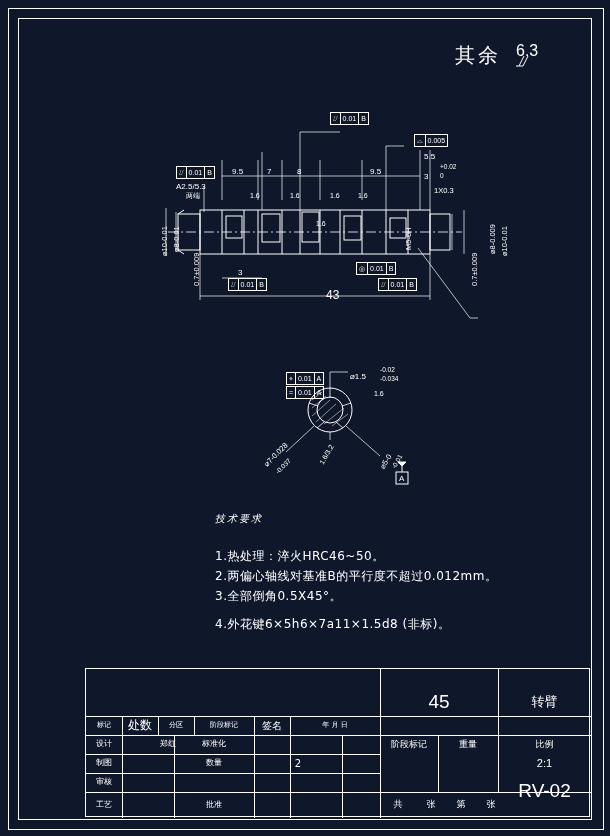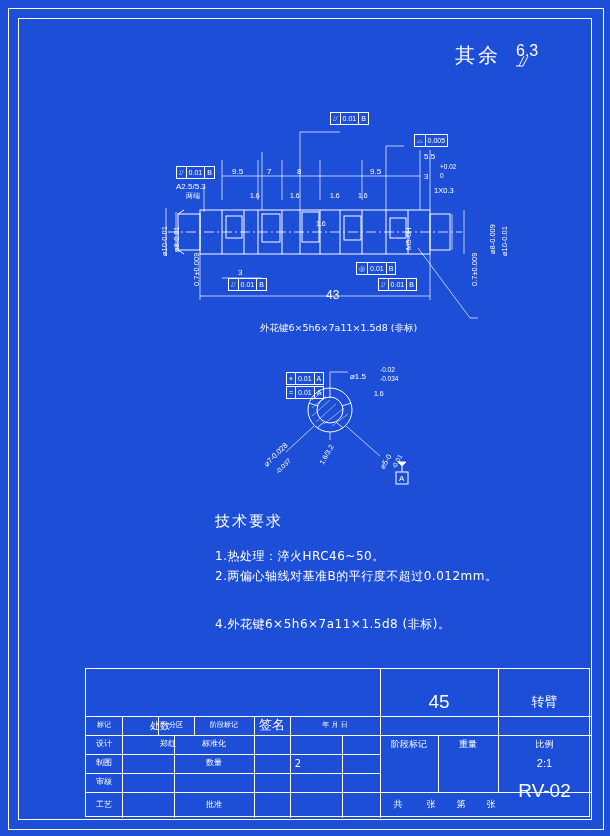--- a/index.html
+++ b/index.html
@@ -1,29 +1,29 @@
 <!DOCTYPE html>
 <html><head>
 <meta charset="utf-8">
 <style>
   html,body{margin:0;padding:0;background:#000;}
   body{width:610px;height:836px;overflow:hidden;font-family:"Liberation Sans",sans-serif;color:#fff;}
-  #root{position:relative;width:610px;height:836px;background:#1d4ed8;}
+  #root{position:relative;width:610px;height:836px;background:#0f172a;}
   .frame-outer{position:absolute;left:8px;top:8px;width:594px;height:820px;border:1px solid #fff;}
   .frame-inner{position:absolute;left:18px;top:18px;width:572px;height:800px;border:1px solid #fff;}
   .txt{position:absolute;white-space:nowrap;color:#fff;font-family:"Liberation Sans",sans-serif;}
   .cn{font-family:"DejaVu Sans",sans-serif;}
   
   .tb{position:absolute;left:85px;top:668px;width:505px;height:149px;border:1px solid #fff;box-sizing:border-box;}
   .tbline{position:absolute;background:#fff;}
   .cell{position:absolute;display:flex;align-items:center;justify-content:center;font-size:8px;color:#fff;text-align:center;line-height:1.1;}
   .big{font-size:19px;}
   .med{font-size:13px;}
   .tech{position:absolute;color:#fff;}
-  .tech-title{font-size:15px;letter-spacing:2px;}
+  .tech-title{font-size:10px;letter-spacing:2px;font-style:italic;}
   .tech-line{font-size:12px;letter-spacing:0.5px;}
   svg{position:absolute;left:0;top:0;overflow:visible;}
   .fcf{position:absolute;border:1px solid #fff;box-sizing:border-box;display:flex;align-items:stretch;height:13px;font-size:7px;}
   .fcf div{display:flex;align-items:center;justify-content:center;padding:0 2px;border-right:1px solid #fff;}
   .fcf div:last-child{border-right:none;}
 </style>
 </head>
 <body>
 
 <div id="root">
@@ -159,21 +159,20 @@
   <div class="txt" style="left:488px;top:254px;font-size:7.5px;transform:rotate(-90deg);transform-origin:0 0;">⌀8-0.009</div>
   <div class="txt" style="left:470px;top:286px;font-size:7.5px;transform:rotate(-90deg);transform-origin:0 0;">0.7±0.009</div>
   <div class="txt" style="left:404px;top:250px;font-size:7.5px;transform:rotate(-90deg);transform-origin:0 0;">M5-6H</div>
 
   <div class="txt" style="left:250px;top:192px;font-size:7px;">1.6</div>
   <div class="txt" style="left:290px;top:192px;font-size:7px;">1.6</div>
   <div class="txt" style="left:330px;top:192px;font-size:7px;">1.6</div>
   <div class="txt" style="left:358px;top:192px;font-size:7px;">1.6</div>
   <div class="txt" style="left:316px;top:220px;font-size:7px;">1.6</div>
 
-  <div class="txt cn" style="left:260px;top:322px;font-size:9.5px;">外花键6×5h6×7a11×1.5d8 (非标)</div>
 
   <svg width="610" height="836">
     <g stroke="#fff" fill="none" stroke-width="1">
       <circle cx="330" cy="410" r="22"></circle>
       <circle cx="330" cy="410" r="13"></circle>
 
       <g stroke-width="0.8">
         <line x1="330" y1="388" x2="330" y2="398"></line>
         <line x1="351" y1="403" x2="342" y2="406"></line>
         <line x1="343" y1="428" x2="336" y2="422"></line>
@@ -221,20 +220,21 @@
   <div class="txt" style="left:262px;top:462px;font-size:7.5px;transform:rotate(-45deg);transform-origin:0 0;">⌀7-0.028</div>
   <div class="txt" style="left:274px;top:470px;font-size:6.5px;transform:rotate(-45deg);transform-origin:0 0;">-0.037</div>
   <div class="txt" style="left:318px;top:462px;font-size:7px;transform:rotate(-60deg);transform-origin:0 0;">1.6/3.2</div>
   <div class="txt" style="left:378px;top:466px;font-size:7.5px;transform:rotate(-60deg);transform-origin:0 0;">⌀5-0</div>
   <div class="txt" style="left:390px;top:466px;font-size:6.5px;transform:rotate(-60deg);transform-origin:0 0;">-0.01</div>
   <div class="txt" style="left:399px;top:474px;font-size:8px;">A</div>
 
   <div class="tech tech-title cn" style="left:215px;top:512px;">技术要求</div>
   <div class="tech tech-line cn" style="left:215px;top:548px;">1.热处理：淬火HRC46~50。</div>
   <div class="tech tech-line cn" style="left:215px;top:568px;">2.两偏心轴线对基准B的平行度不超过0.012mm。</div>
+  <div class="tech tech-line cn" style="left:215px;top:588px;">3.全部倒角0.5X45°。</div>
   <div class="tech tech-line cn" style="left:215px;top:608px;margin-top:8px;">4.外花键6×5h6×7a11×1.5d8 (非标)。</div>
 
   <div class="tb">
 
     <div class="tbline" style="left:0;top:47px;width:505px;height:1px;"></div>
     <div class="tbline" style="left:0;top:66px;width:505px;height:1px;"></div>
     <div class="tbline" style="left:0;top:85px;width:294px;height:1px;"></div>
     <div class="tbline" style="left:0;top:104px;width:294px;height:1px;"></div>
     <div class="tbline" style="left:0;top:123px;width:505px;height:1px;"></div>
 
@@ -260,24 +260,24 @@
     <div class="cell cn" style="left:352px;top:66px;width:60px;height:19px;font-size:9px;">重量</div>
     <div class="cell cn" style="left:412px;top:66px;width:93px;height:19px;font-size:9px;">比例</div>
     <div class="cell" style="left:412px;top:85px;width:93px;height:19px;font-size:11px;">2:1</div>
 
     <div class="cell cn" style="left:294px;top:123px;width:36px;height:26px;font-size:9px;">共</div>
     <div class="cell cn" style="left:330px;top:123px;width:30px;height:26px;font-size:9px;">张</div>
     <div class="cell cn" style="left:360px;top:123px;width:30px;height:26px;font-size:9px;">第</div>
     <div class="cell cn" style="left:390px;top:123px;width:30px;height:26px;font-size:9px;">张</div>
 
     <div class="cell cn" style="left:0;top:47px;width:36px;height:19px;font-size:7px;">标记</div>
-    <div class="cell cn" style="left:36px;top:47px;width:36px;height:19px;font-size:10px;margin-left:20px;">处数</div>
+    <div class="cell cn" style="left:36px;top:47px;width:36px;height:19px;font-size:12px;">处数</div>
     <div class="cell cn" style="left:72px;top:47px;width:36px;height:19px;font-size:7px;">分区</div>
     <div class="cell cn" style="left:108px;top:47px;width:60px;height:19px;font-size:7px;">阶段标记</div>
-    <div class="cell cn" style="left:168px;top:47px;width:36px;height:19px;font-size:13px;text-align:right;">签名</div>
+    <div class="cell cn" style="left:168px;top:47px;width:36px;height:19px;font-size:10px;text-align:right;">签名</div>
     <div class="cell cn" style="left:204px;top:47px;width:90px;height:19px;font-size:7px;">年 月 日</div>
 
     <div class="cell cn" style="left:0;top:66px;width:36px;height:19px;font-size:8px;">设计</div>
     <div class="cell cn" style="left:36px;top:66px;width:52px;height:19px;font-size:8px;padding-left:20px;">郑红</div>
     <div class="cell cn" style="left:0;top:85px;width:36px;height:19px;font-size:8px;">制图</div>
     <div class="cell cn" style="left:36px;top:85px;width:52px;height:19px;font-size:8px;"></div>
     <div class="cell cn" style="left:0;top:104px;width:36px;height:19px;font-size:8px;">审核</div>
     <div class="cell cn" style="left:36px;top:104px;width:52px;height:19px;font-size:8px;"></div>
     <div class="cell cn" style="left:0;top:123px;width:36px;height:26px;font-size:8px;">工艺</div>
     <div class="cell cn" style="left:36px;top:123px;width:52px;height:26px;font-size:8px;"></div>

